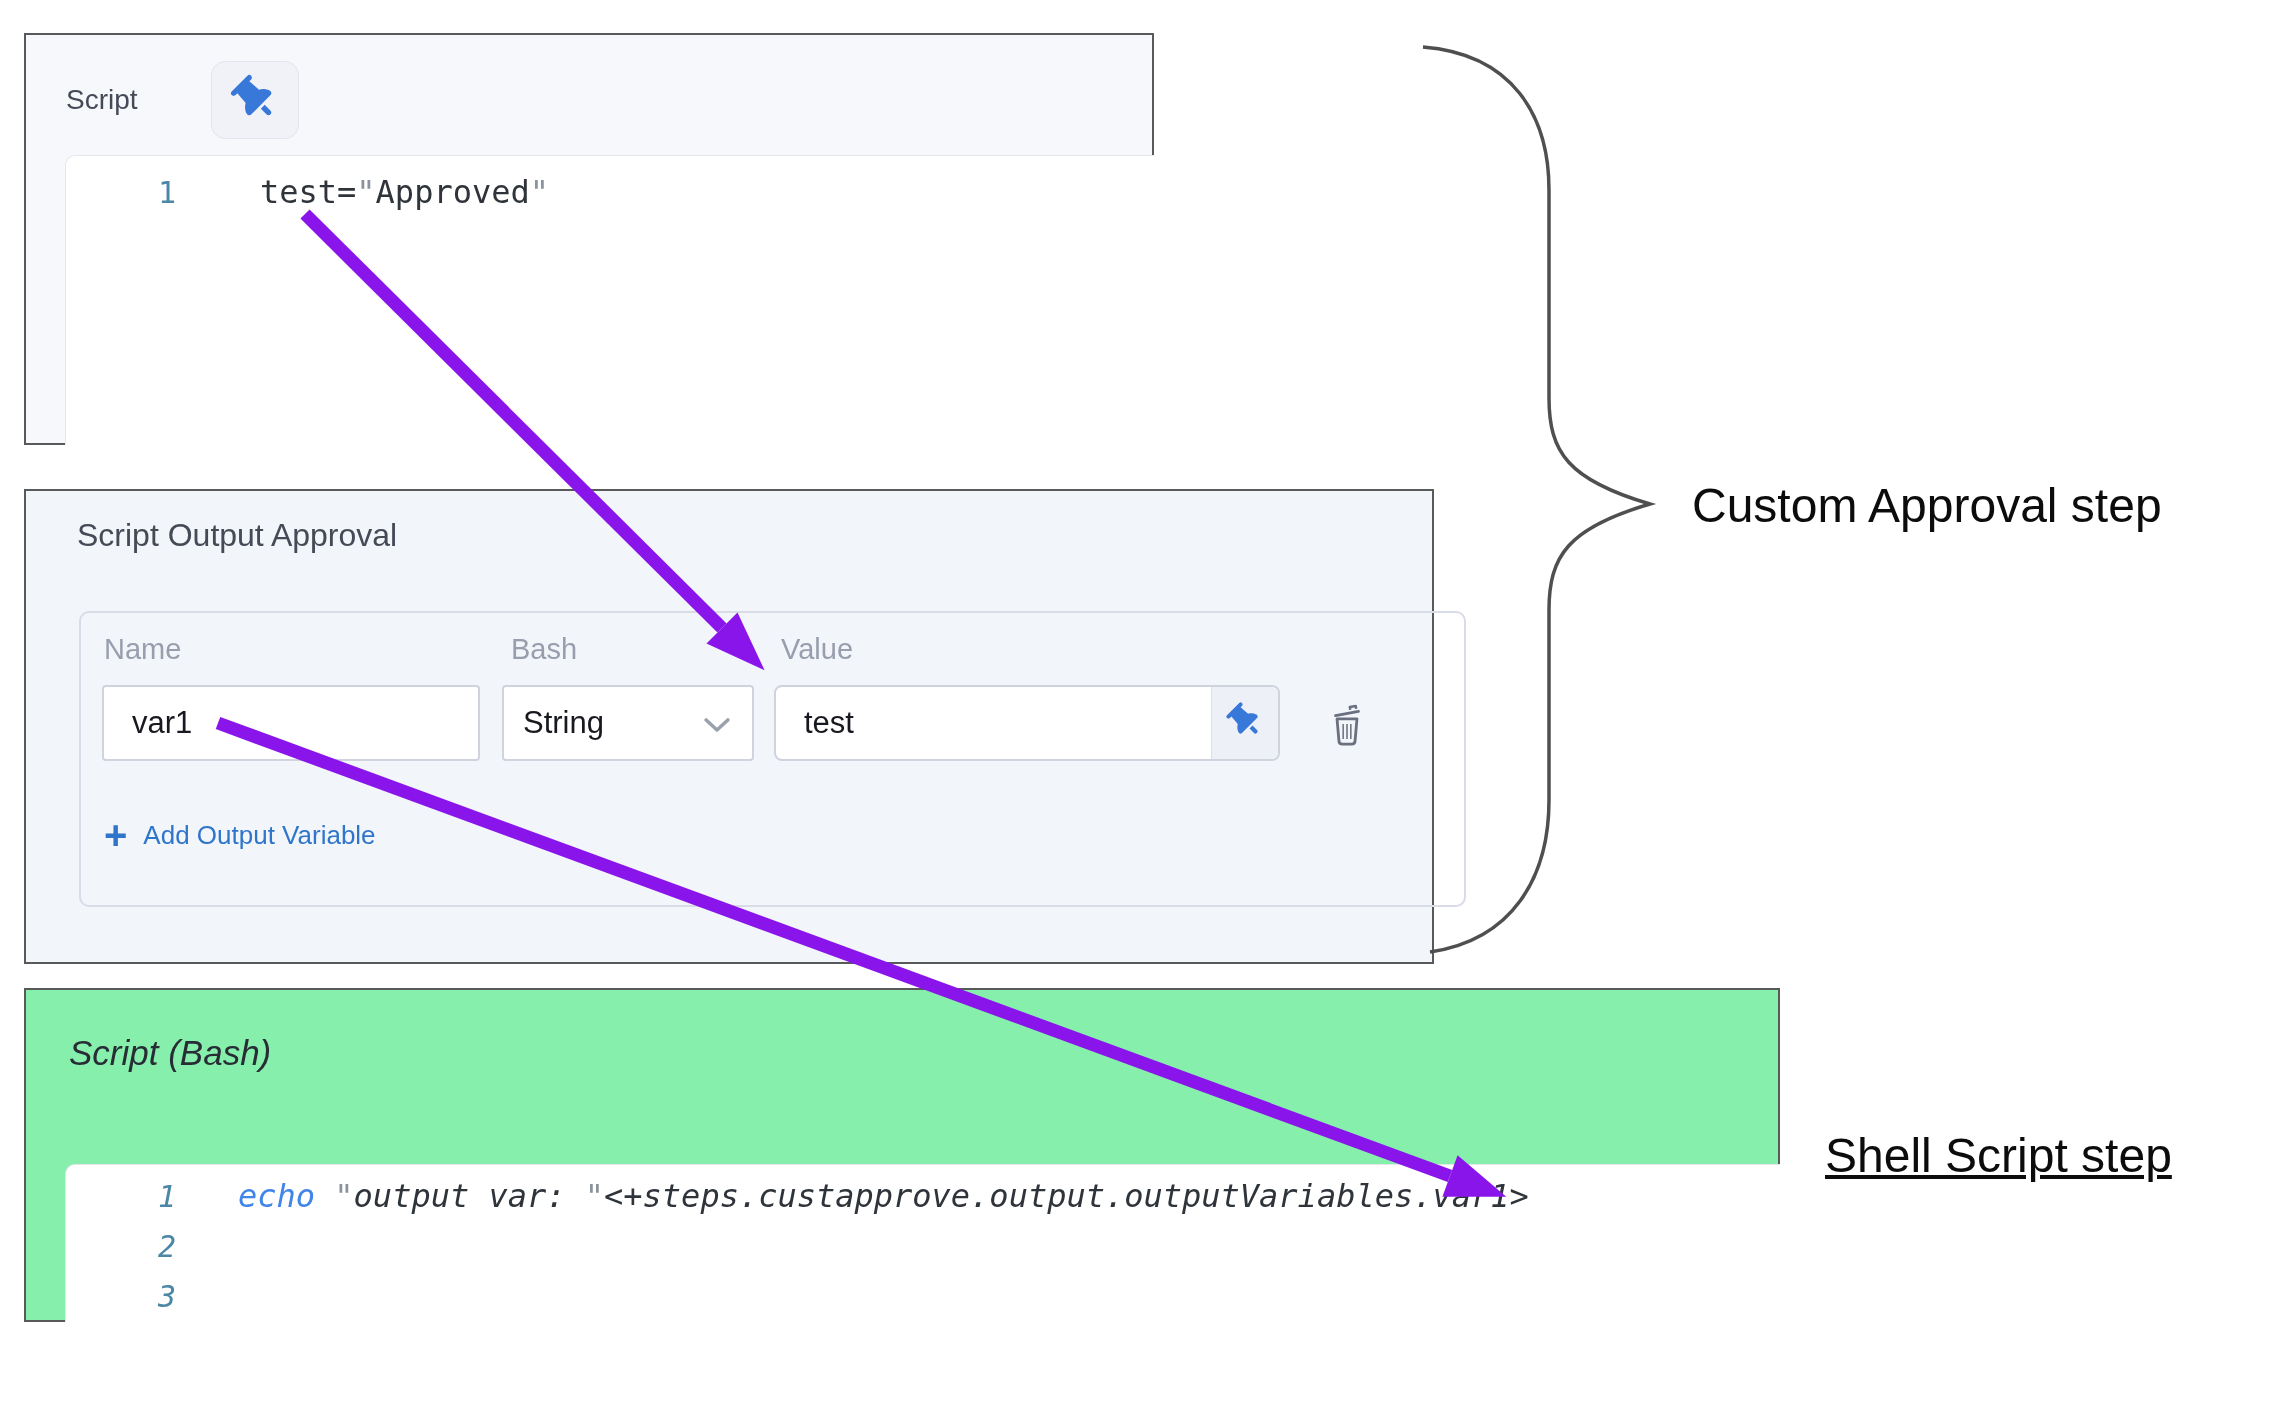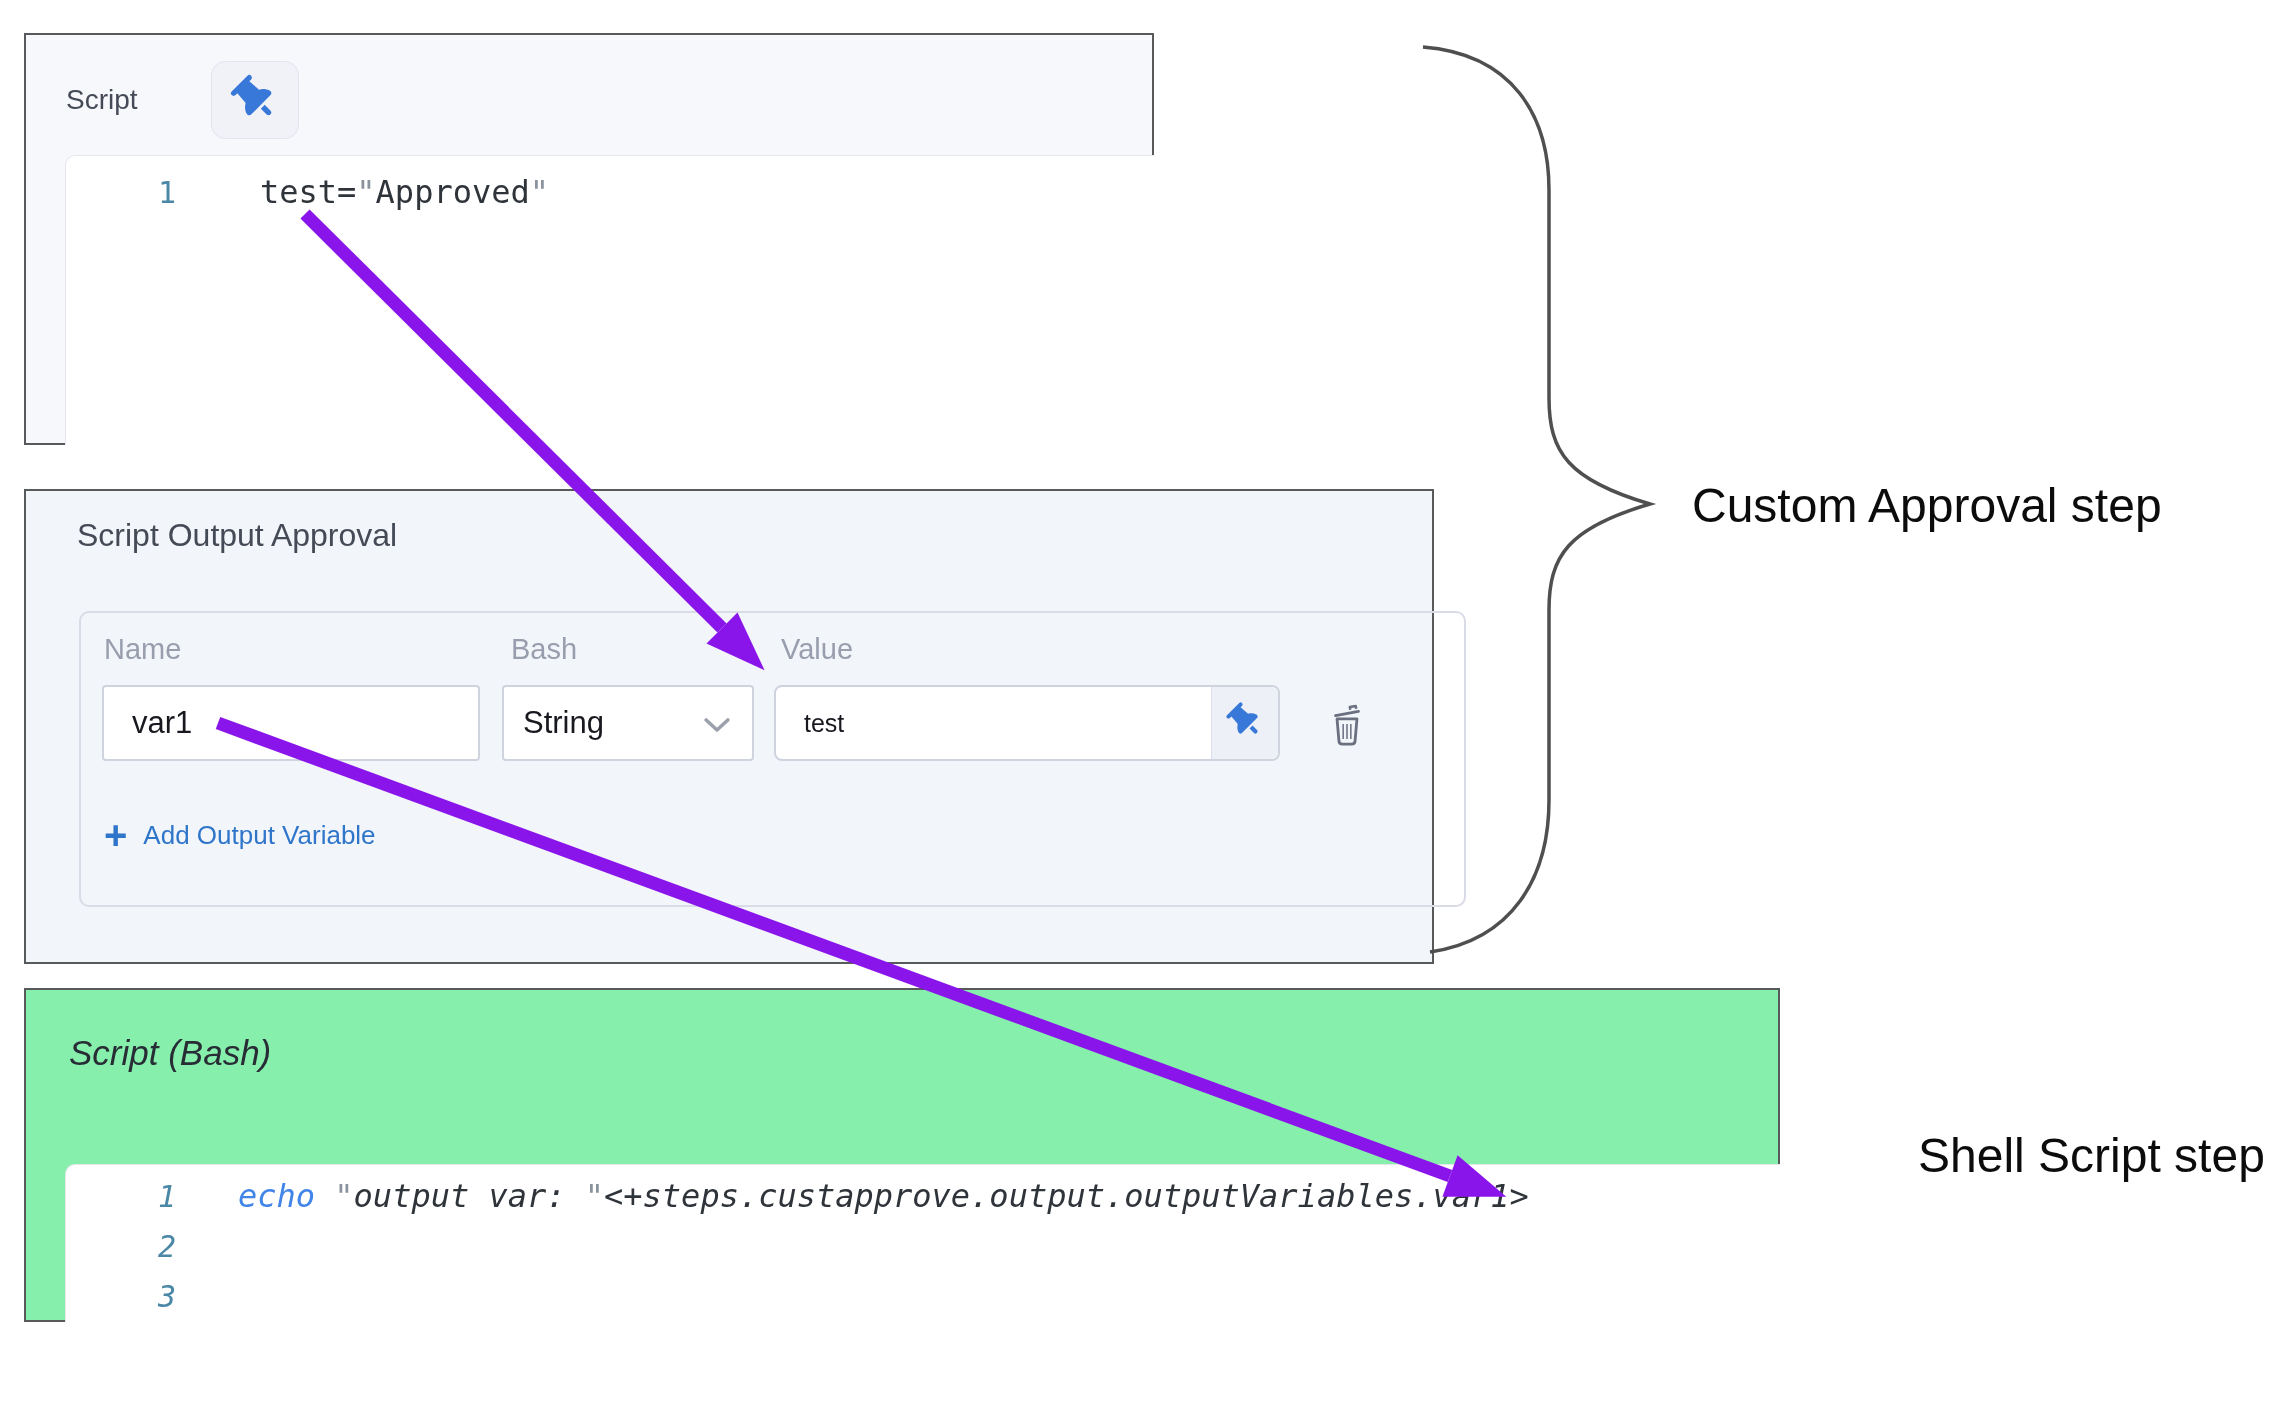--- a/index.html
+++ b/index.html
@@ -65,41 +65,41 @@
   #type-select{
     left:421px;width:252px;display:flex;align-items:center;
     justify-content:space-between;padding:0 22px 0 19px;cursor:pointer;
   }
   #value-group{
     position:absolute;left:693px;top:72px;width:506px;height:76px;box-sizing:border-box;
     border:2px solid #ced3de;border-radius:8px;background:#ffffff;
     display:flex;overflow:hidden;
   }
   #value-input{
-    flex:1 1 auto;border:none;outline:none;font-size:25px;color:#17191f;
+    flex:1 1 auto;border:none;outline:none;font-size:31px;color:#17191f;
     padding:0 0 0 28px;font-family:"Liberation Sans",sans-serif;min-width:0;background:transparent;
   }
   #value-pin-seg{
     flex:0 0 66px;background:#eef0f7;border-left:1px solid #dcdfe9;
     display:flex;align-items:center;justify-content:center;cursor:pointer;
   }
   #trash-button{
     position:absolute;left:1238px;top:85px;width:56px;height:56px;border:none;background:transparent;
     display:flex;align-items:center;justify-content:center;cursor:pointer;padding:0;
   }
   #add-output-variable{
     position:absolute;left:23px;top:200px;display:flex;align-items:center;gap:16px;
     cursor:pointer;color:#2f76cb;
   }
   #add-plus{font-size:40px;font-weight:700;line-height:44px;}
   #add-label{font-size:26px;font-weight:400;line-height:44px;}
 
   .annotation{position:absolute;color:#0c0c0c;white-space:nowrap;font-size:48px;line-height:56px;}
   #approval-annotation{left:1692px;top:478px;}
-  #shell-annotation{left:1918px;top:1128px;}
+  #shell-annotation{left:1825px;top:1128px;text-decoration:underline;}
 
   #overlay{position:absolute;left:0;top:0;width:2276px;height:1426px;pointer-events:none;z-index:5;}
 </style>
 </head>
 <body>
 
 <div id="canvas">
 
   <div class="panel" id="script-panel">
     <div class="panel-title" id="script-title">Script</div>

